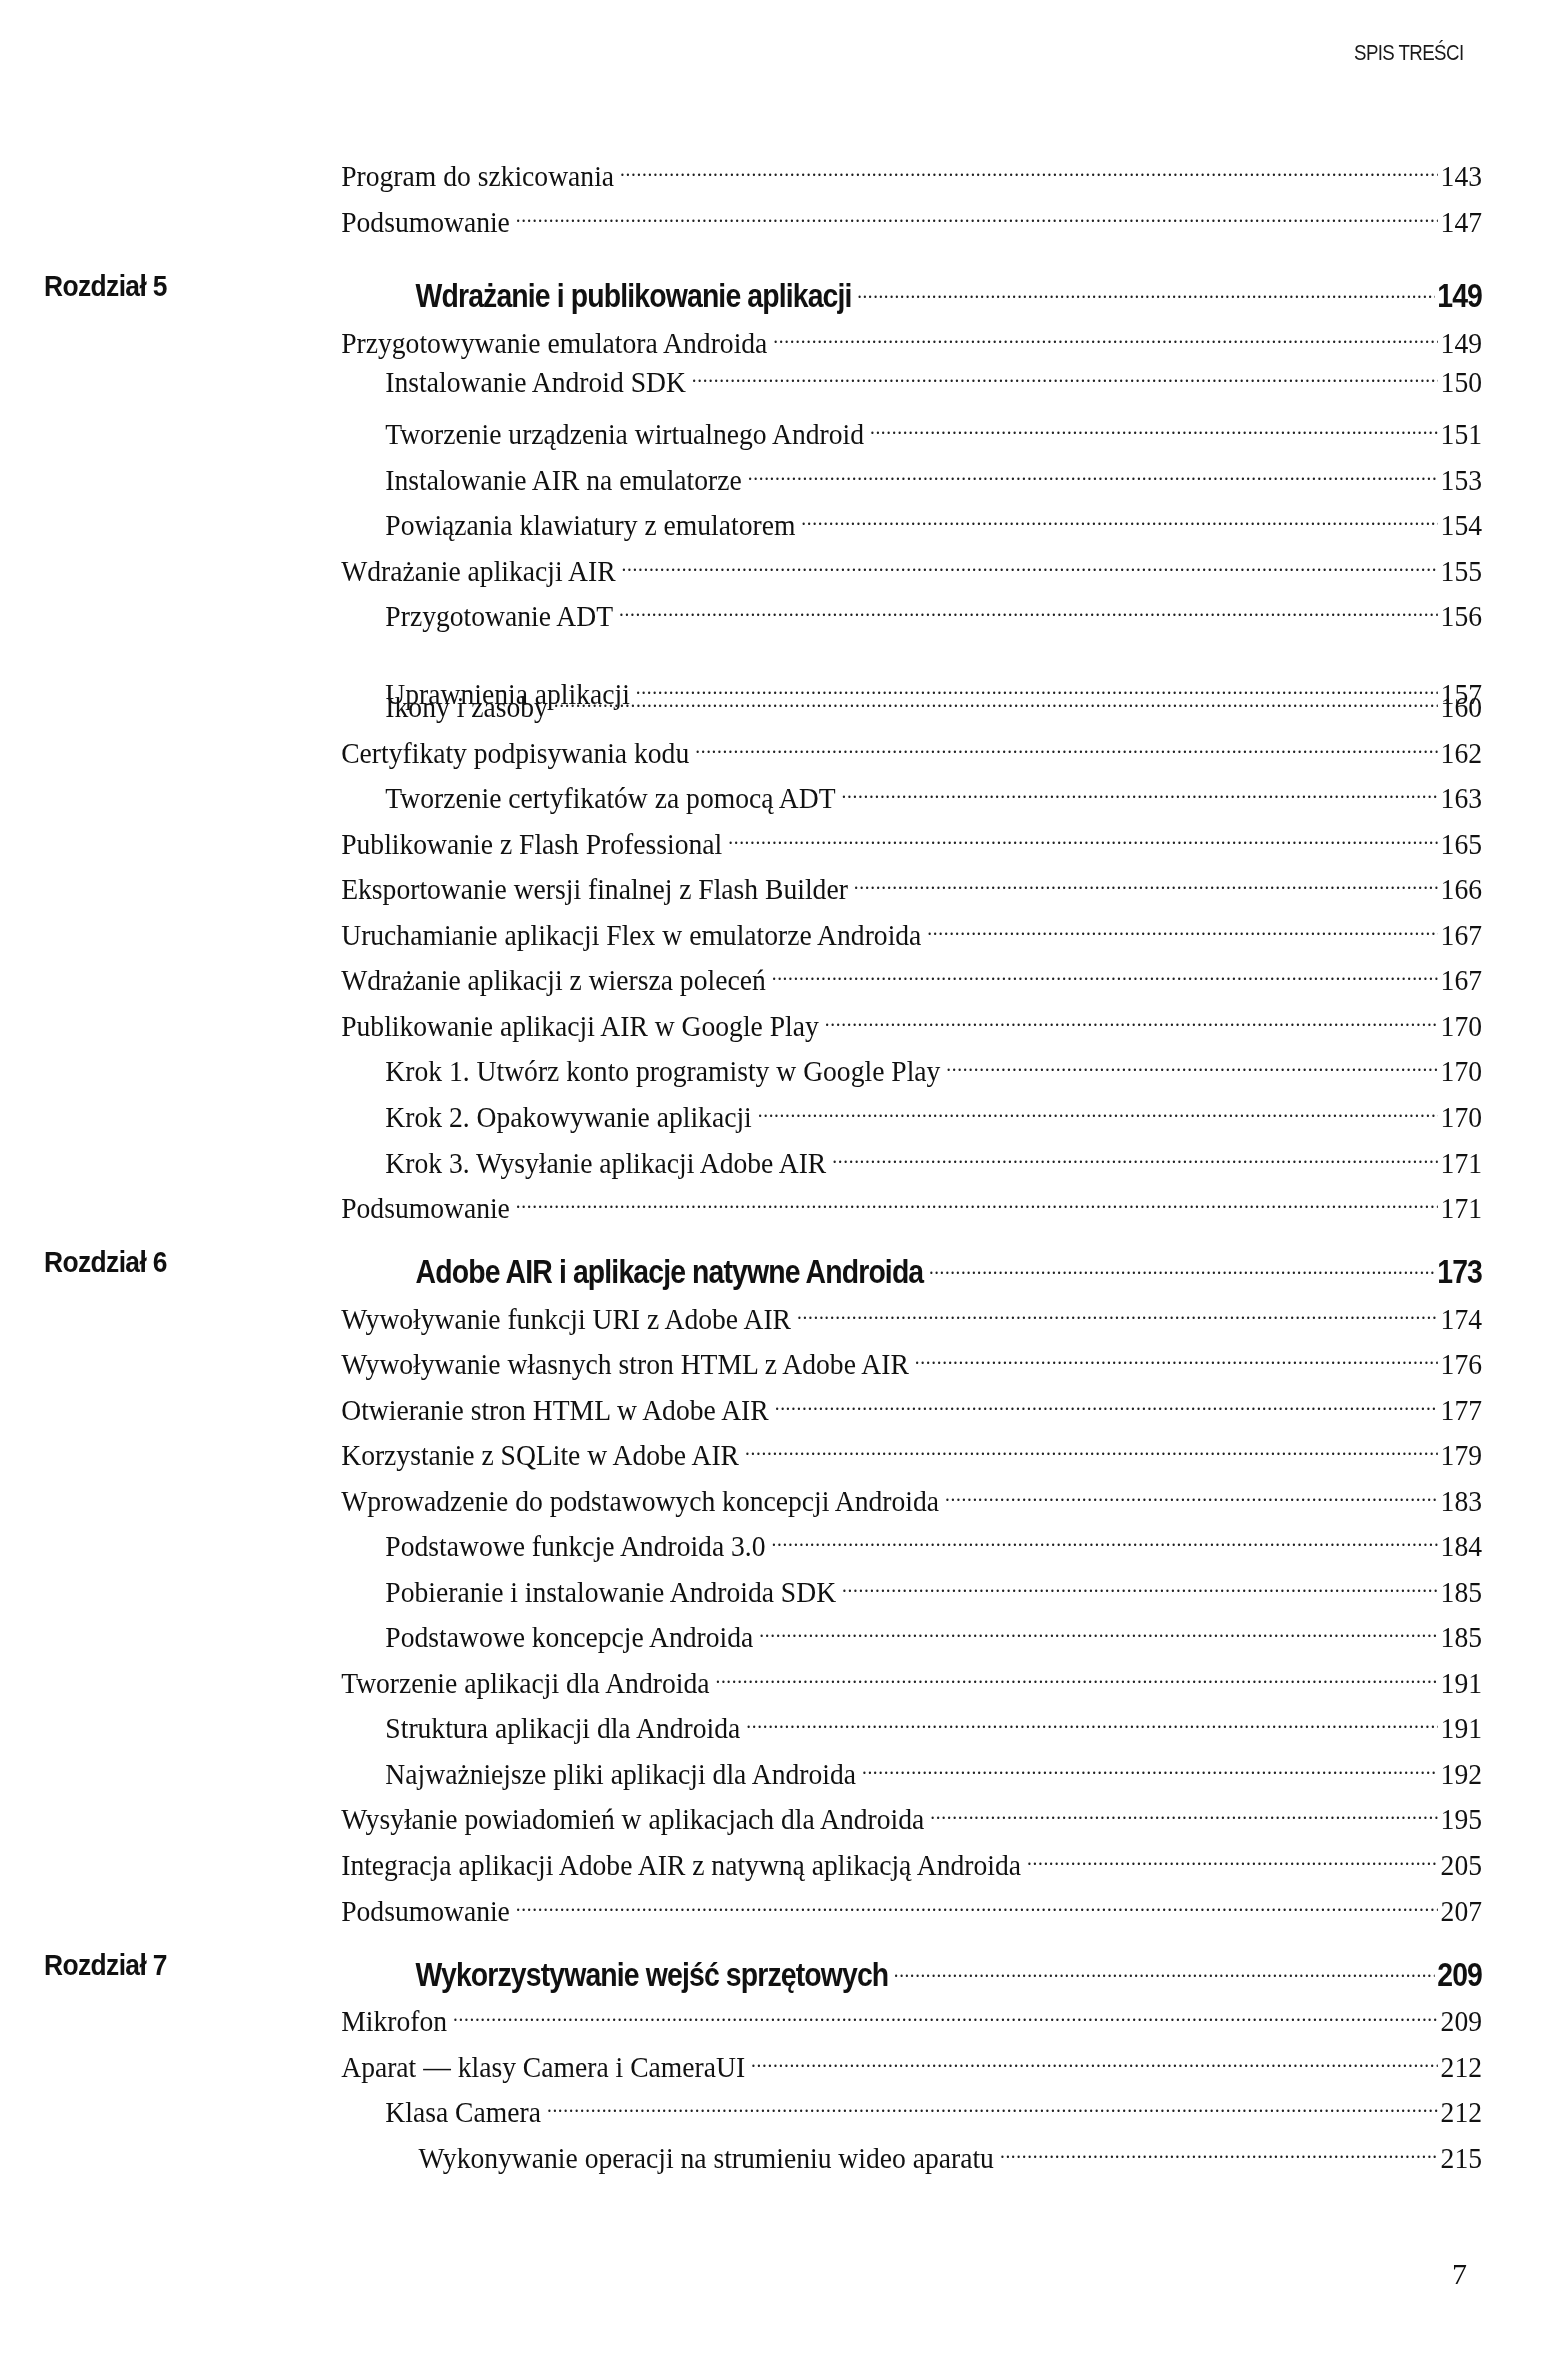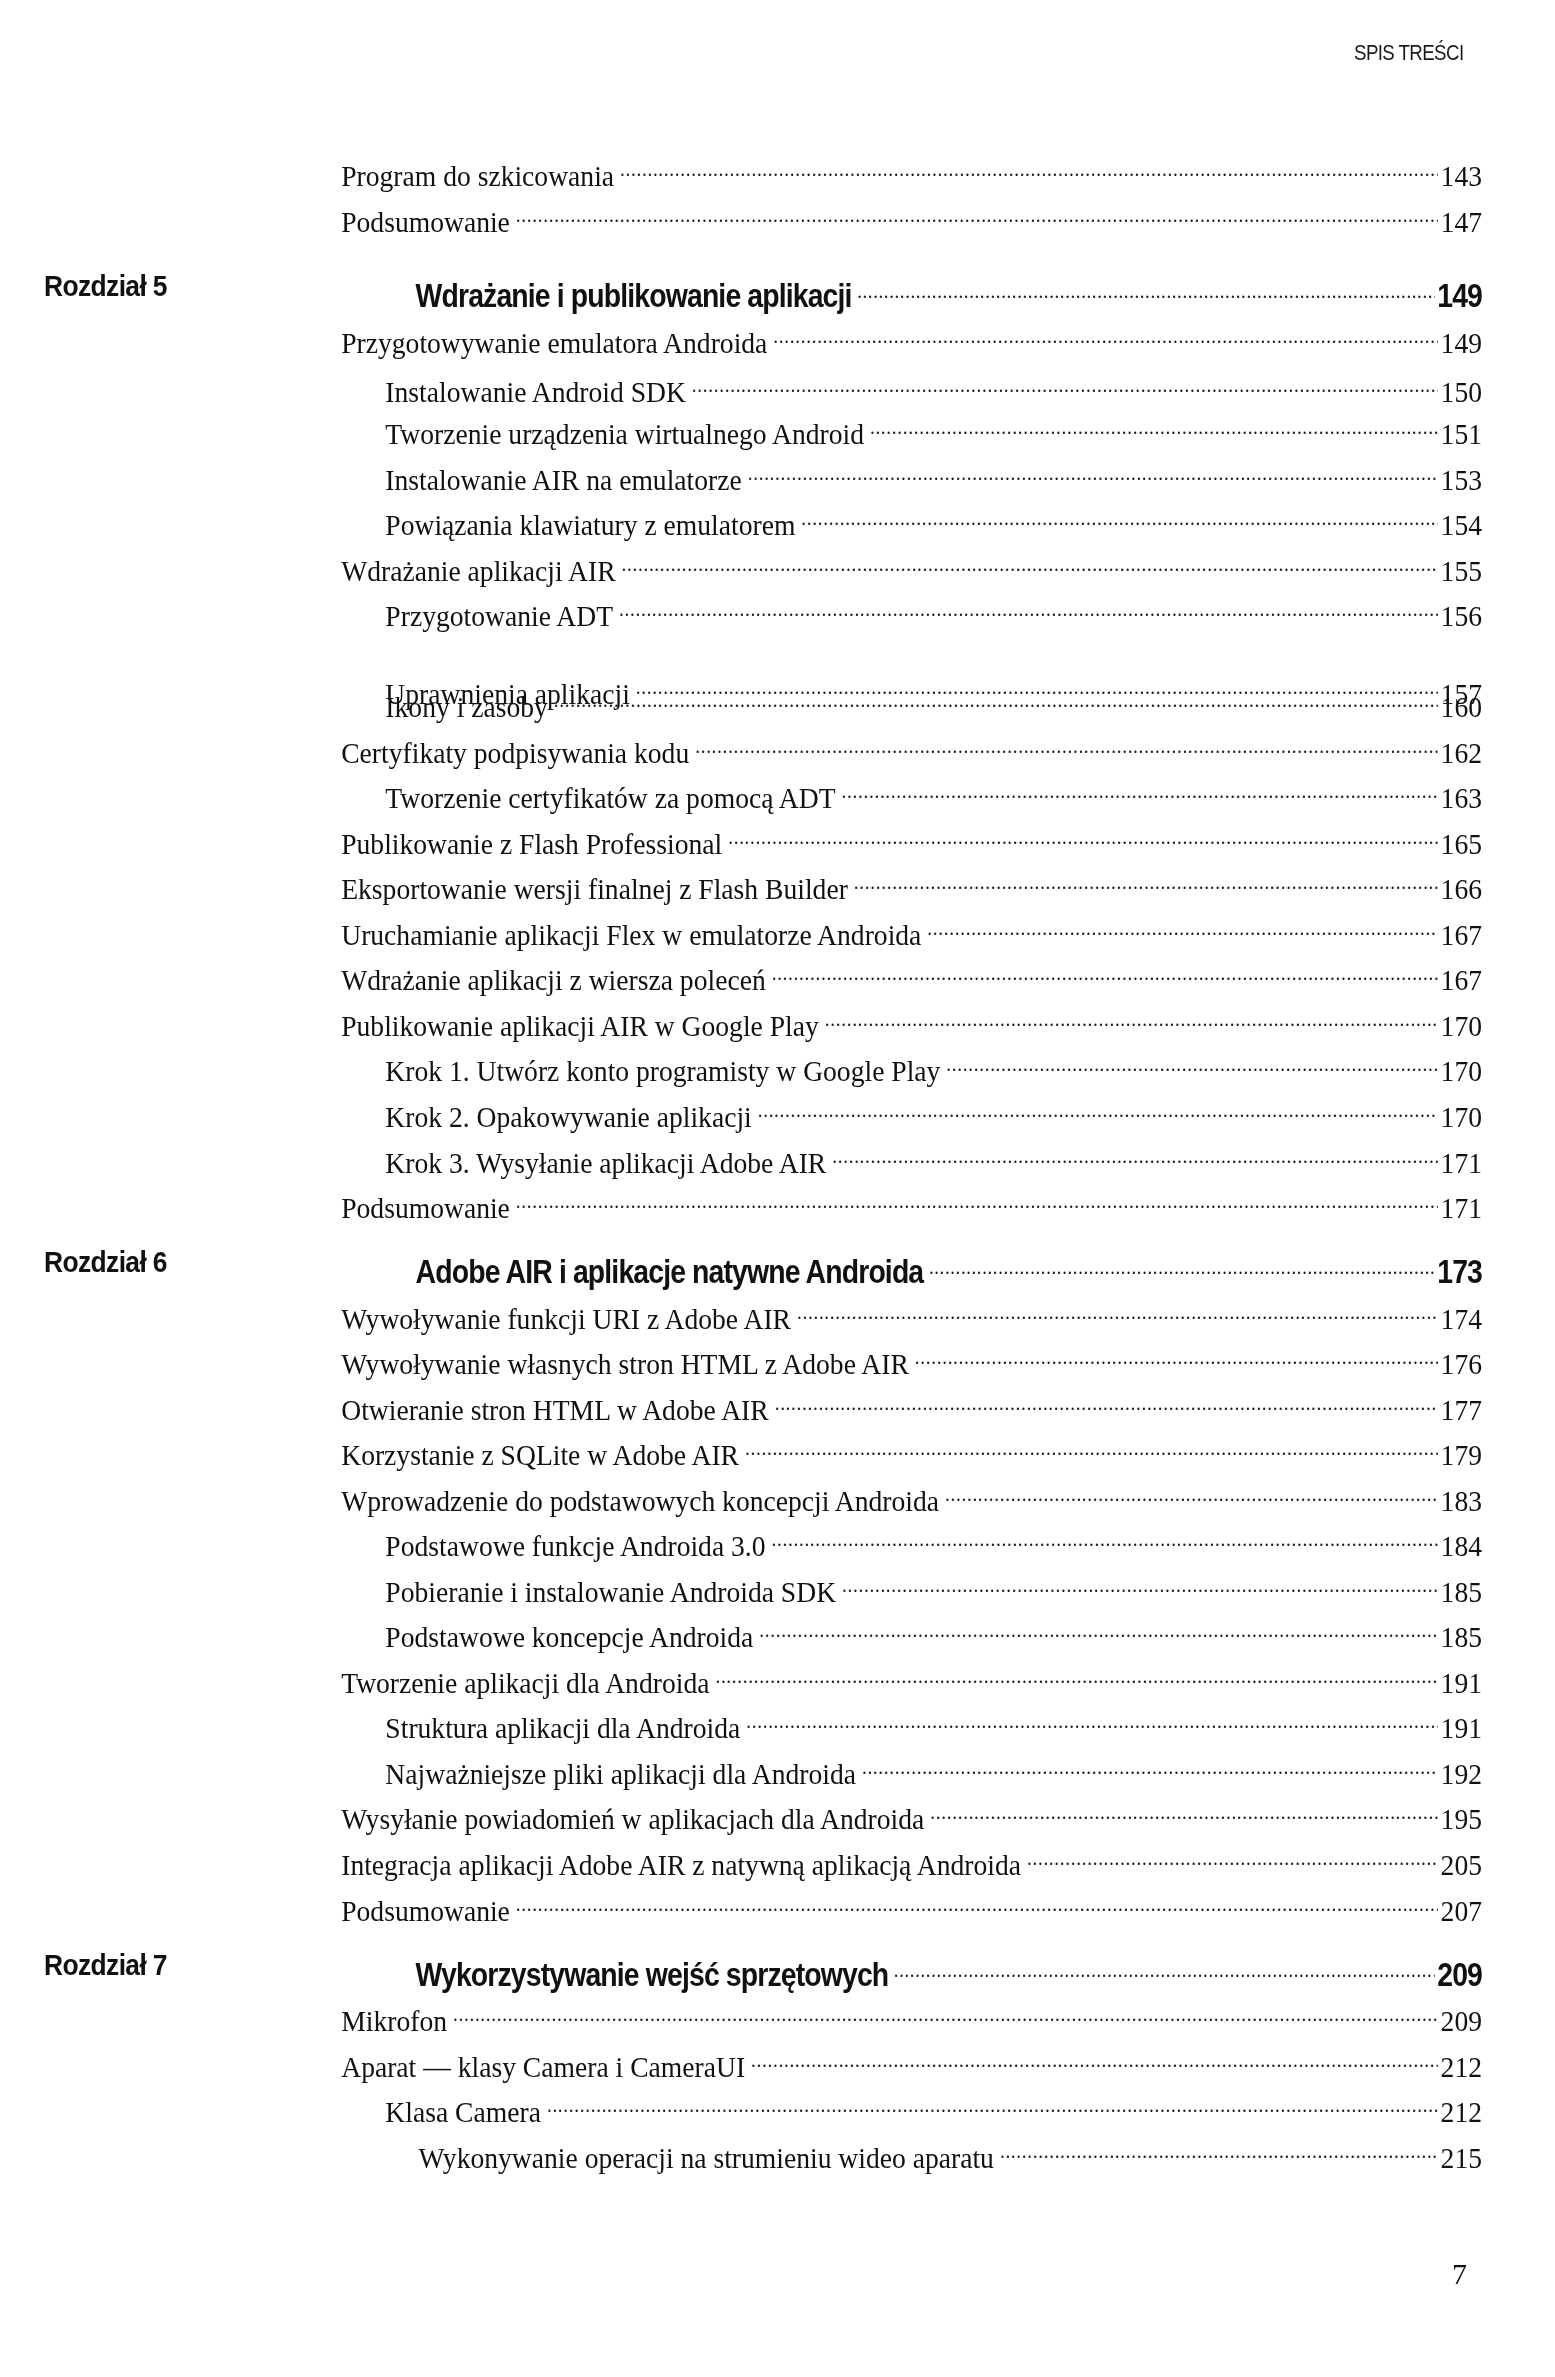--- a/index.html
+++ b/index.html
@@ -139,21 +139,21 @@
       </div>
     </div>
     <div class="line lvl1" style="top: 311px;">
 
       <div class="entry">
         <span class="title">Przygotowywanie emulatora Androida</span>
         <span class="leader"></span>
         <span class="page">149</span>
       </div>
     </div>
-    <div class="line lvl2" style="top: 360px;">
+    <div class="line lvl2" style="top: 350px;">
 
       <div class="entry">
         <span class="title">Instalowanie Android SDK</span>
         <span class="leader"></span>
         <span class="page">150</span>
       </div>
     </div>
     <div class="line lvl2" style="top: 402px;">
 
       <div class="entry">

